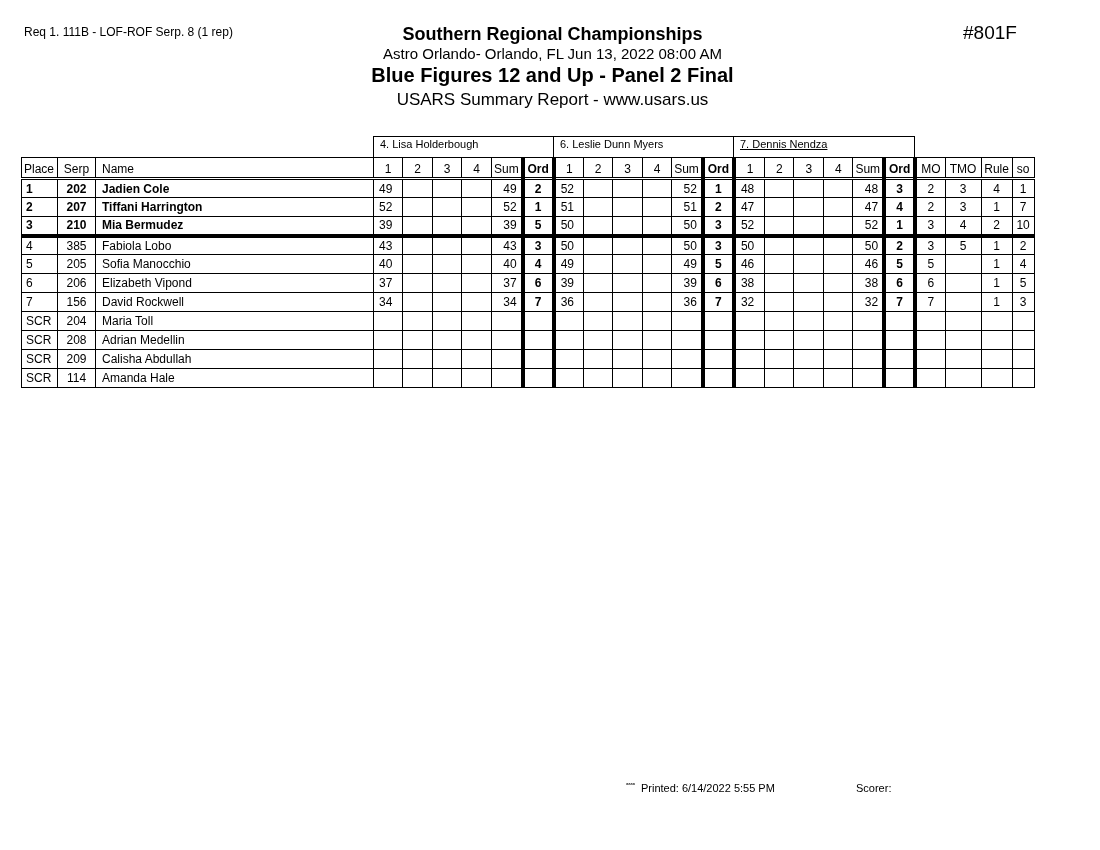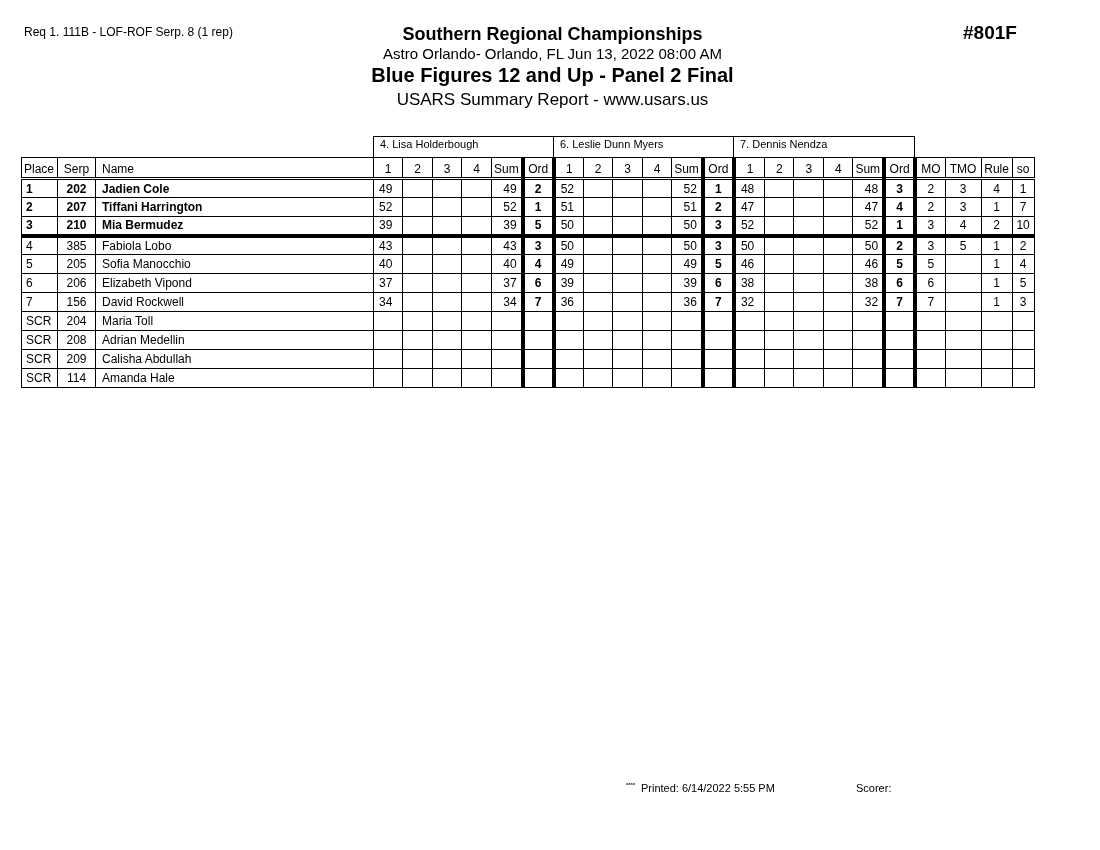--- a/index.html
+++ b/index.html
@@ -1,39 +1,39 @@
 <!DOCTYPE html>
 <html><head>
 <meta charset="utf-8">
 <style>
   html, body { margin:0; padding:0; background:#fff; }
   body { width:1100px; height:850px; position:relative; overflow:hidden;
          font-family:"Liberation Sans", sans-serif; color:#000; }
   .abs { position:absolute; white-space:nowrap;text-align:center; }
   #req { left:24px; top:25px; font-size:12px; }
-  #event-no { left:963px; top:22px; font-size:19px; font-weight:bold; }
+  #event-no { left:963px; top:22px; font-size:19px; font-weight:normal; }
   .center { left:0; width:1105px; text-align:center; }
   #t1 { top:24px; font-size:18px; font-weight:bold; }
   #t2 { top:45px; font-size:15px; }
   #t3 { top:64px; font-size:20px; font-weight:bold; }
   #t4 { top:90px; font-size:17px; }
 
   
   .judge-box { position:absolute; top:136px; height:35px; border:1px solid #000; border-bottom:none;
                font-size:11px; line-height:14px; padding-left:6px; box-sizing:border-box; }
 
   table.grid { position:absolute; left:21px; top:157px; border-collapse:collapse; table-layout:fixed; font-size:12px; }
   table.grid td { border:1px solid #000; height:19px; padding:0 2px; box-sizing:border-box; overflow:hidden; white-space:nowrap; }
   table.grid tr.hdr td { height:21px; vertical-align:bottom; padding-bottom:1px; border-bottom:3px double #000; }
   table.grid tr.hdr td.c { text-align:center; }
   td.num { text-align:left; padding-left:5px !important; }
   td.sum { text-align:right; padding-right:4px !important; }
   td.ord { text-align:center; font-weight:bold; }
   td.ctr { text-align:center; }
-  td.tl  { border-left:4px solid #000 !important; }
+  td.tl  { border-left:4px solid #000 !important;font-weight:bold; }
   td.tr  { border-right:4px solid #000 !important; }
   tr.bold td.pl, tr.bold td.ct, tr.bold td.nm { font-weight:bold; }
   tr.podium-last td { border-bottom:4px solid #000; }
   td.pl { padding-left:4px !important; }
   td.ct { text-align:center; }
   td.nm { padding-left:6px !important; }
 
   #footer-printed { left:626px; top:782px; font-size:11px; }
   #footer-printed .tiny { font-size:6px; vertical-align:top; margin-right:6px; }
   #footer-scorer { left:856px; top:782px; font-size:11px; }
@@ -43,21 +43,21 @@
 
 <div class="abs" id="req">Req  1.  111B - LOF-ROF Serp. 8 (1 rep)</div>
 <div class="abs" id="event-no">#801F</div>
 <div class="abs center" id="t1">Southern Regional Championships</div>
 <div class="abs center" id="t2">Astro Orlando- Orlando, FL  Jun 13, 2022  08:00 AM</div>
 <div class="abs center" id="t3">Blue Figures 12 and Up - Panel 2 Final</div>
 <div class="abs center" id="t4">USARS Summary Report - www.usars.us</div>
 
 <div class="judge-box" style="left:373px;width:181px;">4.  Lisa Holderbough</div>
 <div class="judge-box" style="left:553px;width:181px;">6.  Leslie Dunn Myers</div>
-<div class="judge-box" style="left:733px;width:182px;">7.  Dennis Nendza</div>
+<div class="judge-box" style="left:733px;width:182px;text-decoration:underline;">7.  Dennis Nendza</div>
 
 <table class="grid">
   <colgroup>
     <col style="width:36px">
       <col style="width:38px">
       <col style="width:278px">
     <col style="width:29px">
       <col style="width:30px">
       <col style="width:29px">
       <col style="width:30px">

